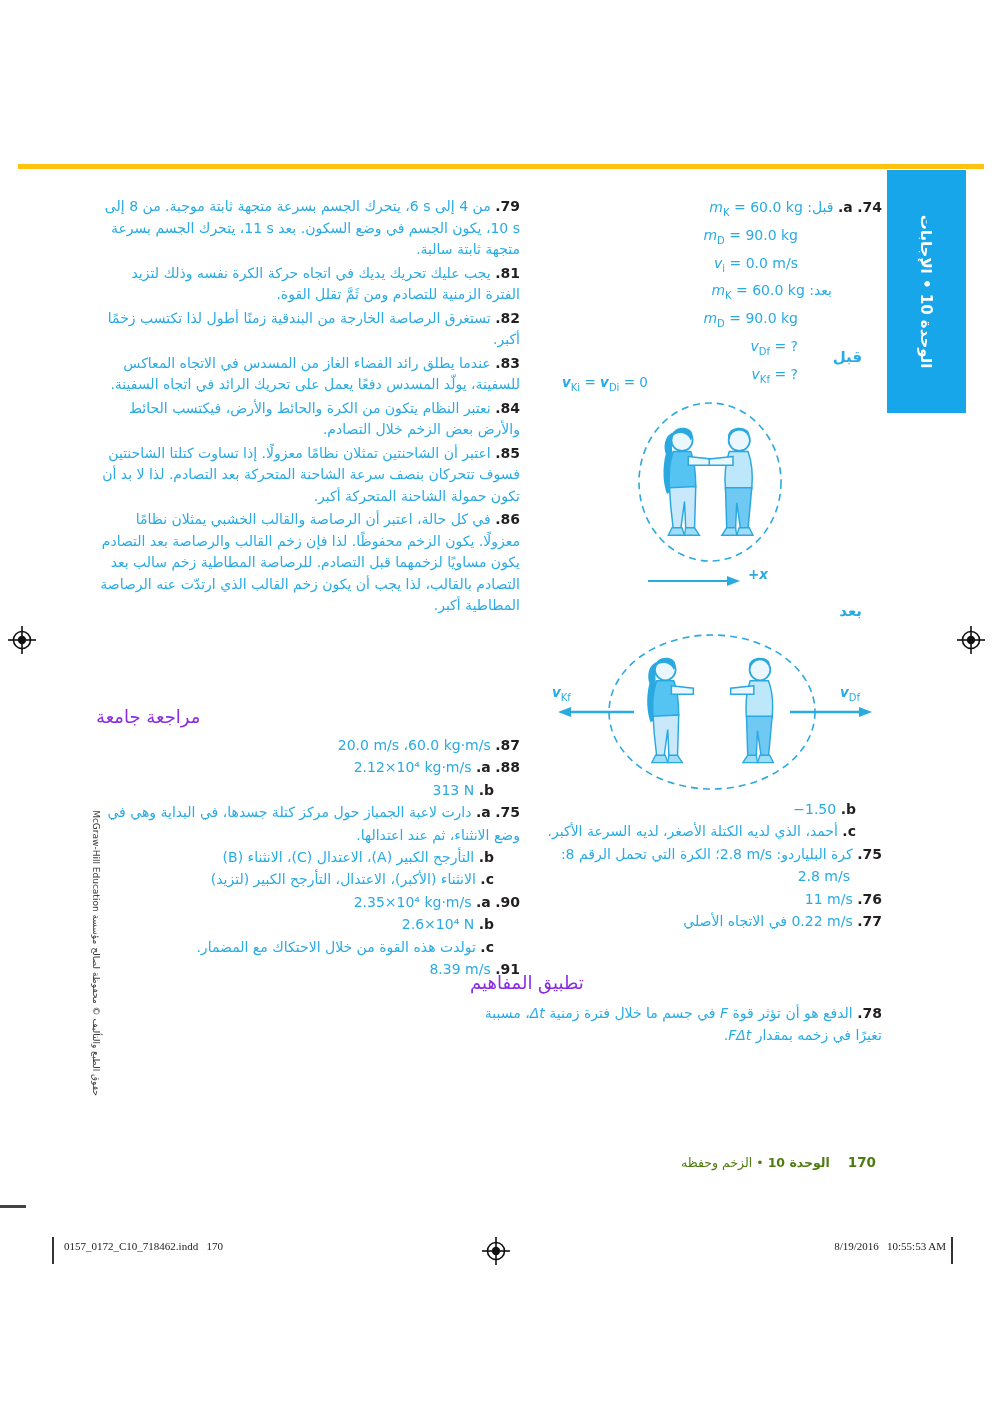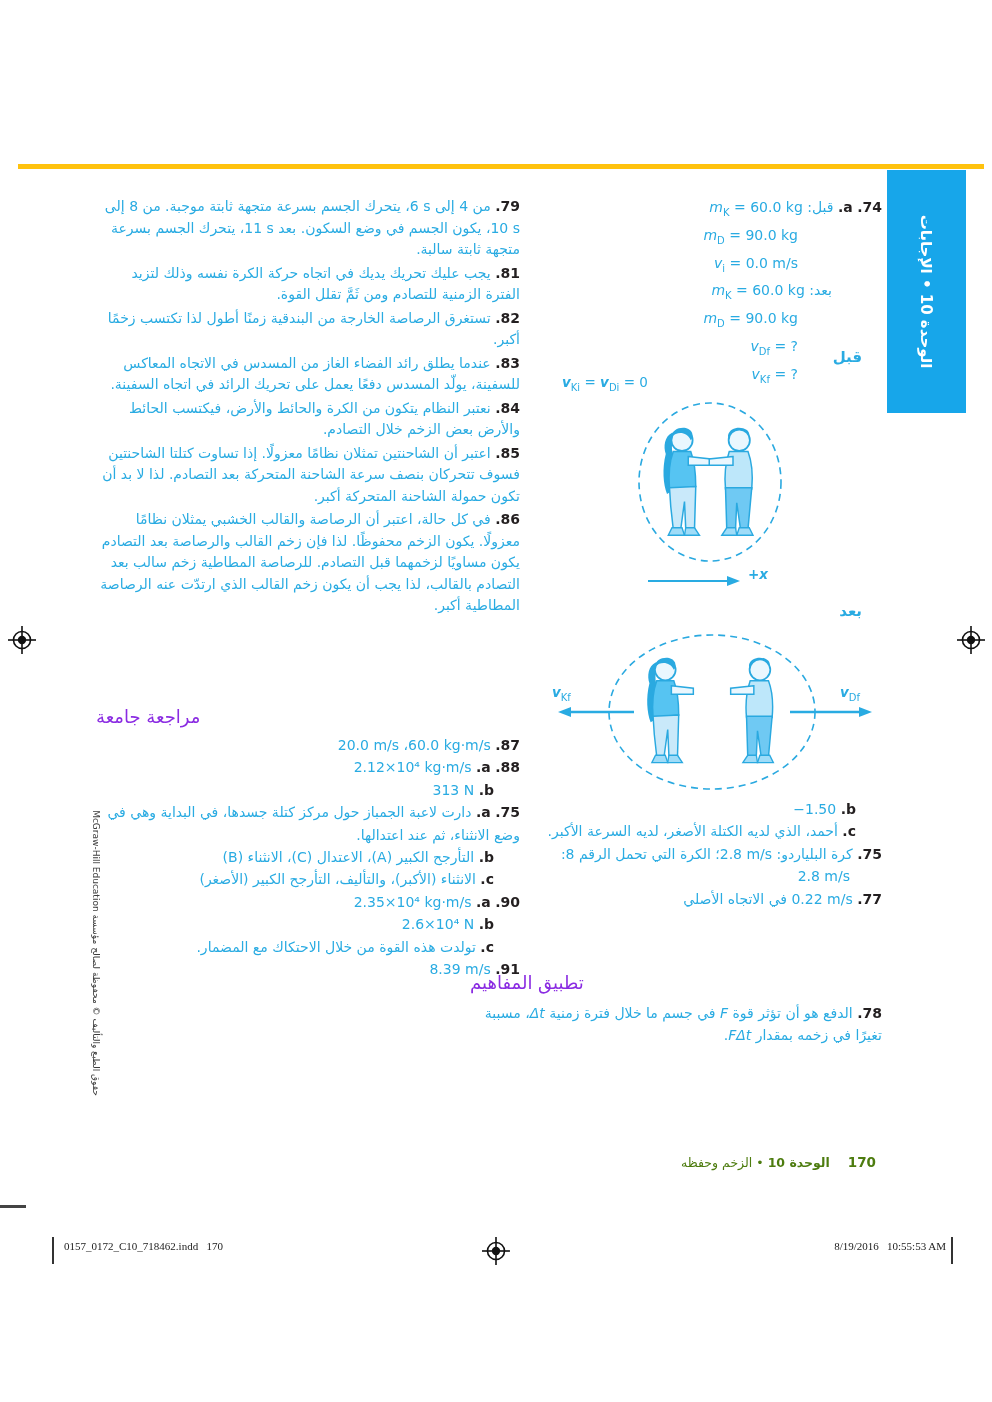--- a/index.html
+++ b/index.html
@@ -157,20 +157,26 @@
       </div>
 
 
       <div class="row tight">
         <span class="marker">75.</span>
         
         <span>كرة البلياردو: <span dir="ltr">2.8 m/s</span>؛ الكرة التي تحمل الرقم 8:</span>
         <div class="cont"><span dir="ltr">2.8 m/s</span></div>
       </div>
 
+      <div class="row tight">
+        <span class="marker">76.</span>
+        
+        <span><span dir="ltr">11 m/s</span></span>
+        
+      </div>
 
       <div class="row tight">
         <span class="marker">77.</span>
         
         <span><span dir="ltr">0.22 m/s</span> في الاتجاه الأصلي</span>
         
       </div>
     </div>
 
   <div class="heading" style="left:470px;top:972px;width:412px">تطبيق المفاهيم</div>
@@ -251,21 +257,21 @@
 
       <div class="row tight ind">
         
         <span class="marker">b.</span>
         <span>التأرجح الكبير (A)، الاعتدال (C)، الانثناء (B)</span>
       </div>
 
       <div class="row tight ind">
         
         <span class="marker">c.</span>
-        <span>الانثناء (الأكبر)، والتأليف، التأرجح الكبير (الأصغر)</span>
+        <span>الانثناء (الأكبر)، الاعتدال، التأرجح الكبير (لتزيد)</span>
       </div>
 
       <div class="row tight">
         <span class="marker">90.</span>
         <span class="marker">a.</span>
         <span><span dir="ltr">2.35×10⁴ kg·m/s</span></span>
       </div>
 
       <div class="row tight ind">
         

